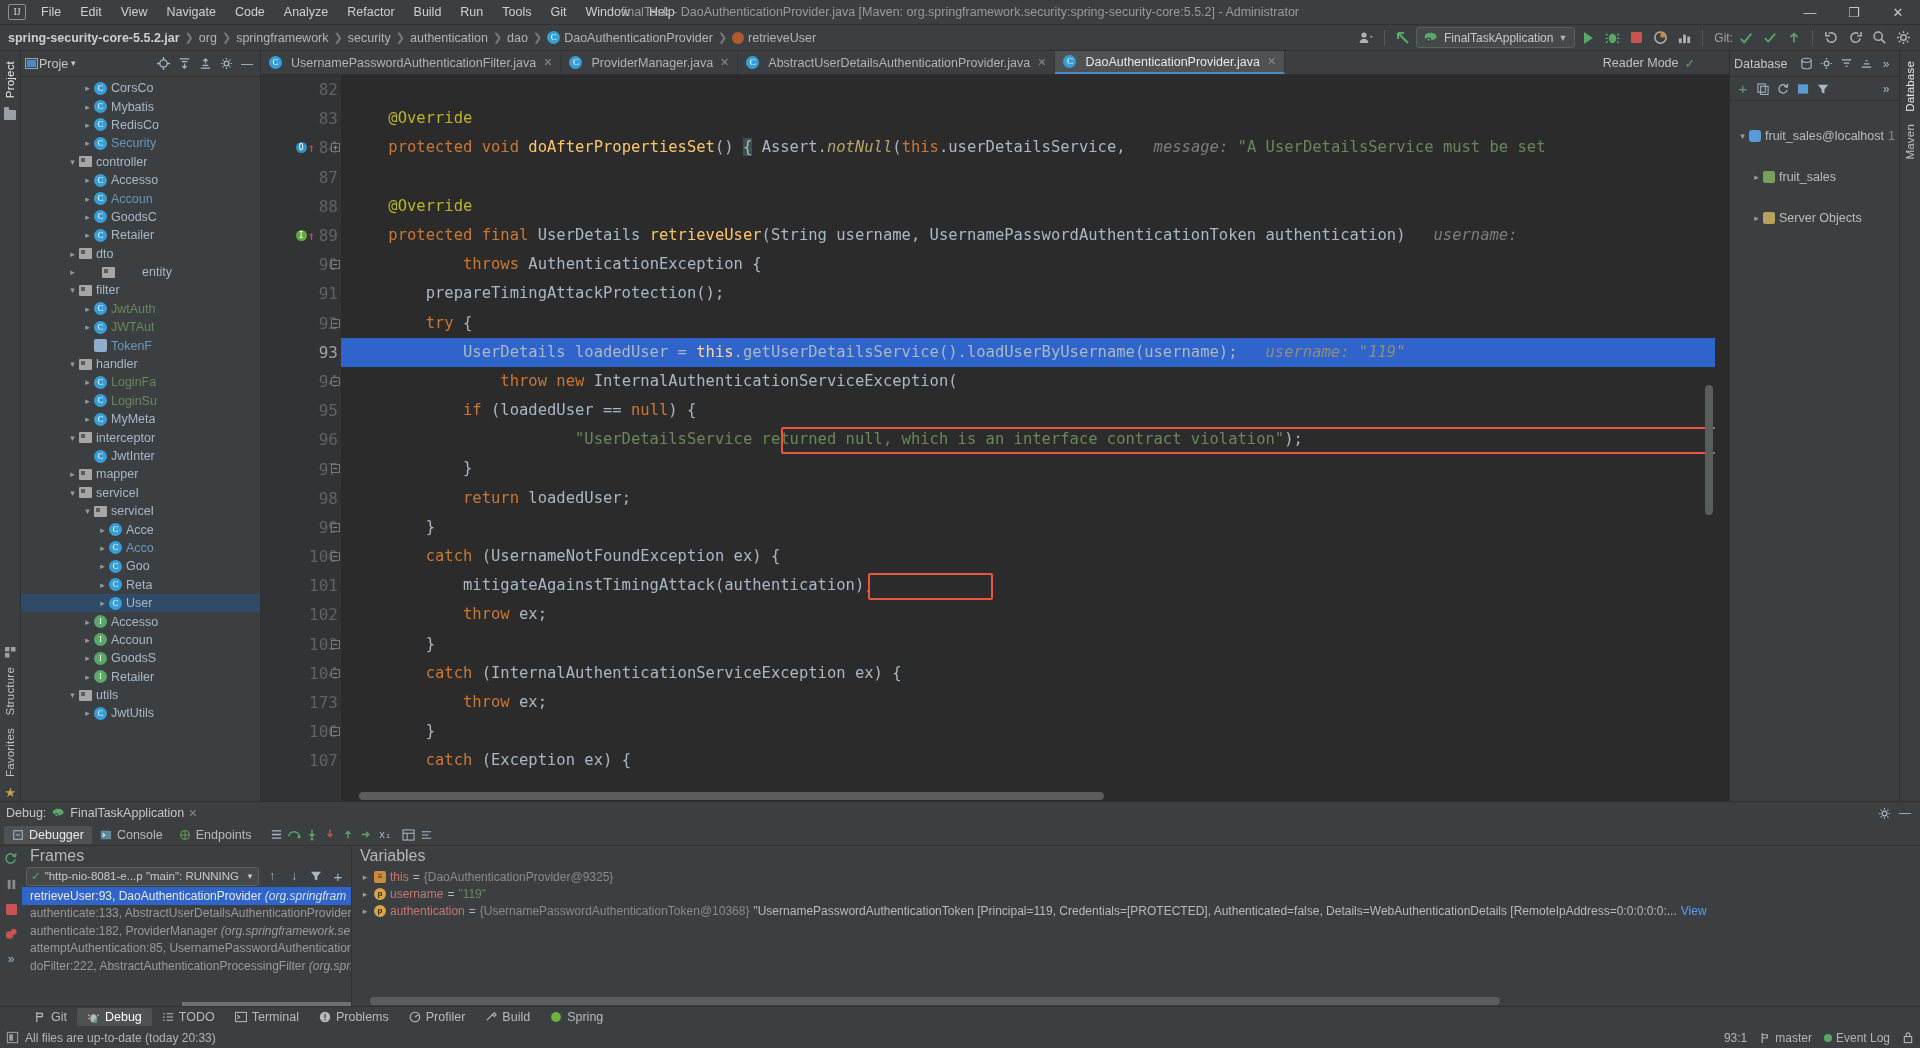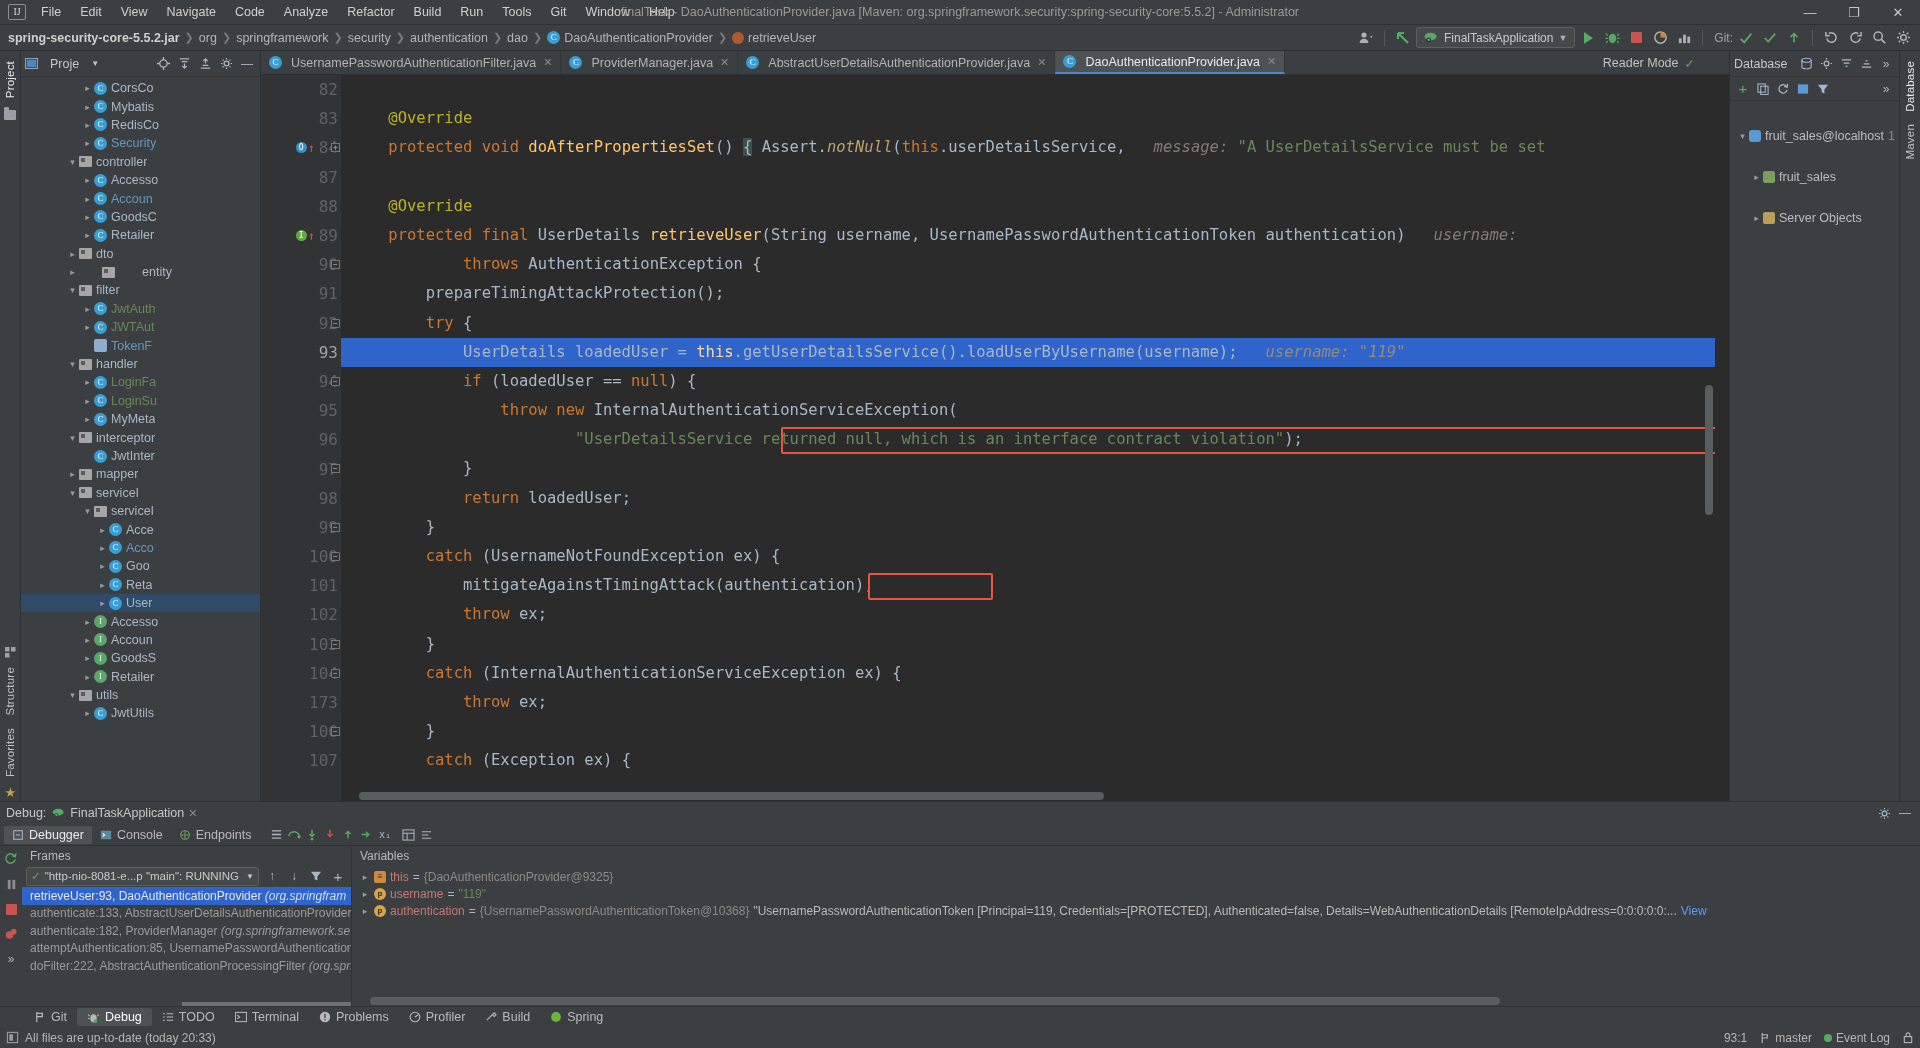--- a/index.html
+++ b/index.html
@@ -83,21 +83,21 @@
   .folder-ico {
     width:12px;height:10px;background:#9aa0a6;border-radius:1px;position:relative;margin:6px 0;
   }
   .folder-ico:after{content:"";position:absolute;left:0;top:-3px;width:5px;height:3px;background:#9aa0a6;border-radius:1px 1px 0 0;}
 
   
   .projwin { width:240px; background:#3c3f41; display:flex; flex-direction:column; flex:none;
     border-right:1px solid #2e3133; min-width:0; }
   .projhdr { height:26px; display:flex; align-items:center; gap:3px; padding:0 4px;
     border-bottom:1px solid #323232; flex:none; }
-  .projhdr .lbl { font-size:12.5px; color:#c6c6c6; margin-right:auto; display:flex; align-items:center; gap:12px;}
+  .projhdr .lbl { font-size:12.5px; color:#c6c6c6; margin-right:auto; display:flex; align-items:center; gap:1px;}
   .mini { width:18px;height:18px;display:flex;align-items:center;justify-content:center;color:#a9b7c6;font-size:12px;}
   .tree { flex:1; overflow:hidden; padding-top:2px; position:relative; font-size:12.5px; }
   .node { height:18.4px; display:flex; align-items:center; white-space:nowrap; cursor:default; }
   .node.sel { background:#2f4b68; }
   .arrow { width:13px; text-align:center; color:#9a9a9a; font-size:9px; flex:none; }
   .arrow.open::before { content:"\25BE"; }
   .arrow.closed::before { content:"\25B8"; }
   .pkg-ico { width:13px;height:11px;background:#a6a6a6;border-radius:1px;margin-right:4px;flex:none;position:relative;}
   .pkg-ico:after{content:"";position:absolute;left:2px;top:2px;width:4px;height:4px;background:#5b5b5b;}
   .ic { width:13px;height:13px;border-radius:50%;background:#389fd6;color:#fff;font-size:8.5px;
@@ -184,21 +184,21 @@
   .dbg-title .right { margin-left:auto; display:flex; gap:3px; }
   .dbg-tabs { height:22px; display:flex; align-items:center; gap:0; padding:0 4px; flex:none;
     border-bottom:1px solid #323232; }
   .dtab { display:flex; align-items:center; gap:5px; padding:2px 8px; font-size:12.5px; color:#b9b9b9;
     border-radius:2px; white-space:nowrap;}
   .dtab.active { background:#4e5254; color:#e9e9e9; }
   .dbg-body { flex:1; display:flex; min-height:0; }
   .dbg-left-icons { width:22px; flex:none; display:flex; flex-direction:column; align-items:center;
     gap:7px; padding-top:4px; }
   .frames-col { width:330px; flex:none; display:flex; flex-direction:column; border-right:1px solid #323232;}
-  .colhdr { height:19px; display:flex; align-items:center; padding-left:8px; font-size:12px;
+  .colhdr { height:19px; display:flex; align-items:center; padding-left:8px; font-size:16px;
     color:#b7b7b7; flex:none; }
   .thread-row { height:22px; display:flex; align-items:center; gap:4px; padding:0 4px; flex:none; }
   .thread-sel { flex:1; height:19px; border:1px solid #5e6060; border-radius:3px; background:#45494a;
     display:flex; align-items:center; gap:4px; padding:0 4px; font-size:11.5px; color:#c8c8c8;
     overflow:hidden; white-space:nowrap; }
   .frames-list { flex:1; overflow:hidden; position:relative; }
   .frame { height:17.5px; display:flex; align-items:center; padding-left:8px; font-size:12px;
     color:#9a9a9a; white-space:nowrap; }
   .frame.sel { background:#2f65ca; color:#e6e6e6; }
   .frame i { font-style:italic; color:#9c9c9c; }
@@ -749,22 +749,22 @@
           <div class="cl"><span class="txt"> </span></div>
           <div class="cl"><span class="anno">    @Override</span></div>
           <div class="cl"><span class="kw">    protected void </span><span style="color:#ffc66d;">doAfterPropertiesSet</span><span class="txt">() </span><span class="brace-hl txt">{</span><span class="txt"> Assert.</span><span style="color:#b9a36b;font-style:italic;">notNull</span><span class="txt">(</span><span class="kw">this</span><span class="txt">.userDetailsService, </span><span class="hint">  message: </span><span class="str">"A UserDetailsService must be set</span></div>
           <div class="cl"><span class="txt"> </span></div>
           <div class="cl"><span class="anno">    @Override</span></div>
           <div class="cl"><span class="kw">    protected final </span><span class="txt">UserDetails </span><span style="color:#ffc66d;">retrieveUser</span><span class="txt">(String username, UsernamePasswordAuthenticationToken authentication)  </span><span class="hint"> username:</span></div>
           <div class="cl"><span class="kw">            throws </span><span class="txt">AuthenticationException {</span></div>
           <div class="cl"><span class="txt">        prepareTimingAttackProtection();</span></div>
           <div class="cl"><span class="kw">        try </span><span class="txt">{</span></div>
           <div class="cl hl"><span class="txt">            UserDetails loadedUser = </span><span style="color:#ffd6a0;">this</span><span class="txt">.getUserDetailsService().loadUserByUsername(username);</span><span class="hintv">   username: "119"</span></div>
+          <div class="cl"><span class="kw">                throw new </span><span class="txt">InternalAuthenticationServiceException(</span></div>
           <div class="cl"><span class="kw">            if </span><span class="txt">(loadedUser == </span><span class="kw">null</span><span class="txt">) {</span></div>
-          <div class="cl"><span class="kw">                throw new </span><span class="txt">InternalAuthenticationServiceException(</span></div>
           <div class="cl"><span class="str">                        "UserDetailsService returned null, which is an interface contract violation"</span><span class="txt">);</span></div>
           <div class="cl"><span class="txt">            }</span></div>
           <div class="cl"><span class="kw">            return </span><span class="txt">loadedUser;</span></div>
           <div class="cl"><span class="txt">        }</span></div>
           <div class="cl"><span class="kw">        catch </span><span class="txt">(UsernameNotFoundException ex) {</span></div>
           <div class="cl"><span class="txt">            mitigateAgainstTimingAttack(authentication);</span></div>
           <div class="cl"><span class="kw">            throw </span><span class="txt">ex;</span></div>
           <div class="cl"><span class="txt">        }</span></div>
           <div class="cl"><span class="kw">        catch </span><span class="txt">(InternalAuthenticationServiceException ex) {</span></div>
           <div class="cl"><span class="kw">            throw </span><span class="txt">ex;</span></div>

